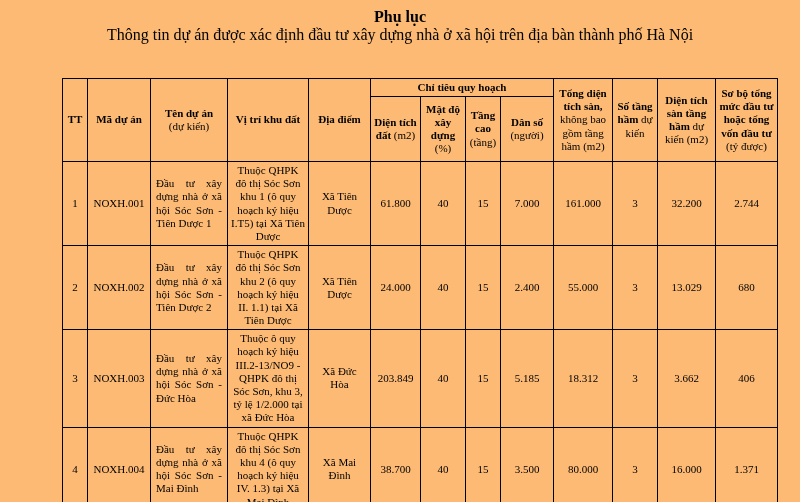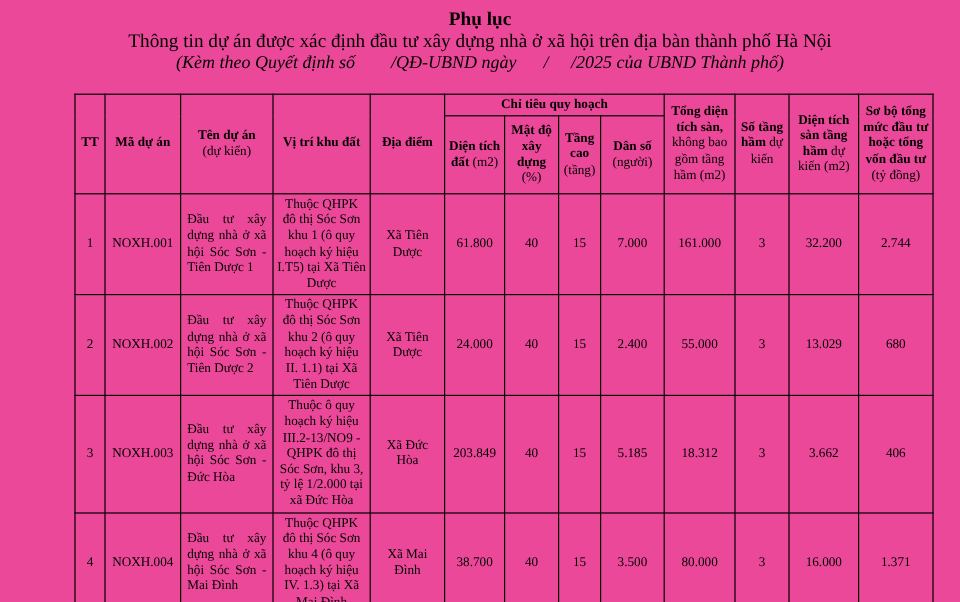--- a/index.html
+++ b/index.html
@@ -4,21 +4,21 @@
 <style>
   html, body {
     margin: 0;
     padding: 0;
     background: #ffffff;
   }
   .page {
     position: relative;
     width: 800px;
     height: 502px;
-    background: #ec4899;
+    background: #fdba74;
     color: #000000;
     font-family: "Liberation Serif", serif;
     overflow: hidden;
   }
   .titles {
     position: absolute;
     top: 8px;
     left: 0;
     width: 800px;
     text-align: center;
@@ -76,21 +76,20 @@
   tbody tr.r4 { height: 74px; }
 </style>
 </head>
 <body>
 
 <div class="page">
 
   <div class="titles">
     <div class="t1">Phụ lục</div>
     <div class="t2">Thông tin dự án được xác định đầu tư xây dựng nhà ở xã hội trên địa bàn thành phố Hà Nội</div>
-    <div class="t3">(Kèm theo Quyết định số        /QĐ-UBND ngày      /     /2025 của UBND Thành phố)</div>
   </div>
 
   <table class="projects">
     <colgroup>
       <col style="width:25px">
         <col style="width:63px">
         <col style="width:77px">
       <col style="width:81px">
         <col style="width:62px">
         <col style="width:50px">
@@ -106,21 +105,21 @@
       <tr class="group-row">
         <th rowspan="2"><span class="b">TT</span><span class="r"></span></th>
         <th rowspan="2"><span class="b">Mã dự án</span><span class="r"></span></th>
         <th rowspan="2" class="stack"><span class="b">Tên dự án</span><span class="r">(dự kiến)</span></th>
         <th rowspan="2"><span class="b">Vị trí khu đất</span><span class="r"></span></th>
         <th rowspan="2"><span class="b">Địa điểm</span><span class="r"></span></th>
         <th colspan="4"><span class="b">Chỉ tiêu quy hoạch</span></th>
         <th rowspan="2"><span class="b">Tổng diện tích sàn,</span> <span class="r">không bao gồm tầng hầm (m2)</span></th>
         <th rowspan="2"><span class="b">Số tầng hầm</span> <span class="r">dự kiến</span></th>
         <th rowspan="2"><span class="b">Diện tích sàn tầng hầm</span> <span class="r">dự kiến (m2)</span></th>
-        <th rowspan="2"><span class="b">Sơ bộ tổng mức đầu tư hoặc tổng vốn đầu tư</span> <span class="r">(tỷ đồng)</span></th>
+        <th rowspan="2"><span class="b">Sơ bộ tổng mức đầu tư hoặc tổng vốn đầu tư</span> <span class="r">(tỷ được)</span></th>
       </tr>
       <tr class="sub-row">
         <th><span class="b">Diện tích đất</span> <span class="r">(m2)</span></th>
         <th><span class="b">Mật độ xây dựng</span> <span class="r">(%)</span></th>
         <th><span class="b">Tầng cao</span> <span class="r">(tầng)</span></th>
         <th><span class="b">Dân số</span> <span class="r">(người)</span></th>
       </tr>
     </thead>
     <tbody>
       <tr class="r1">

